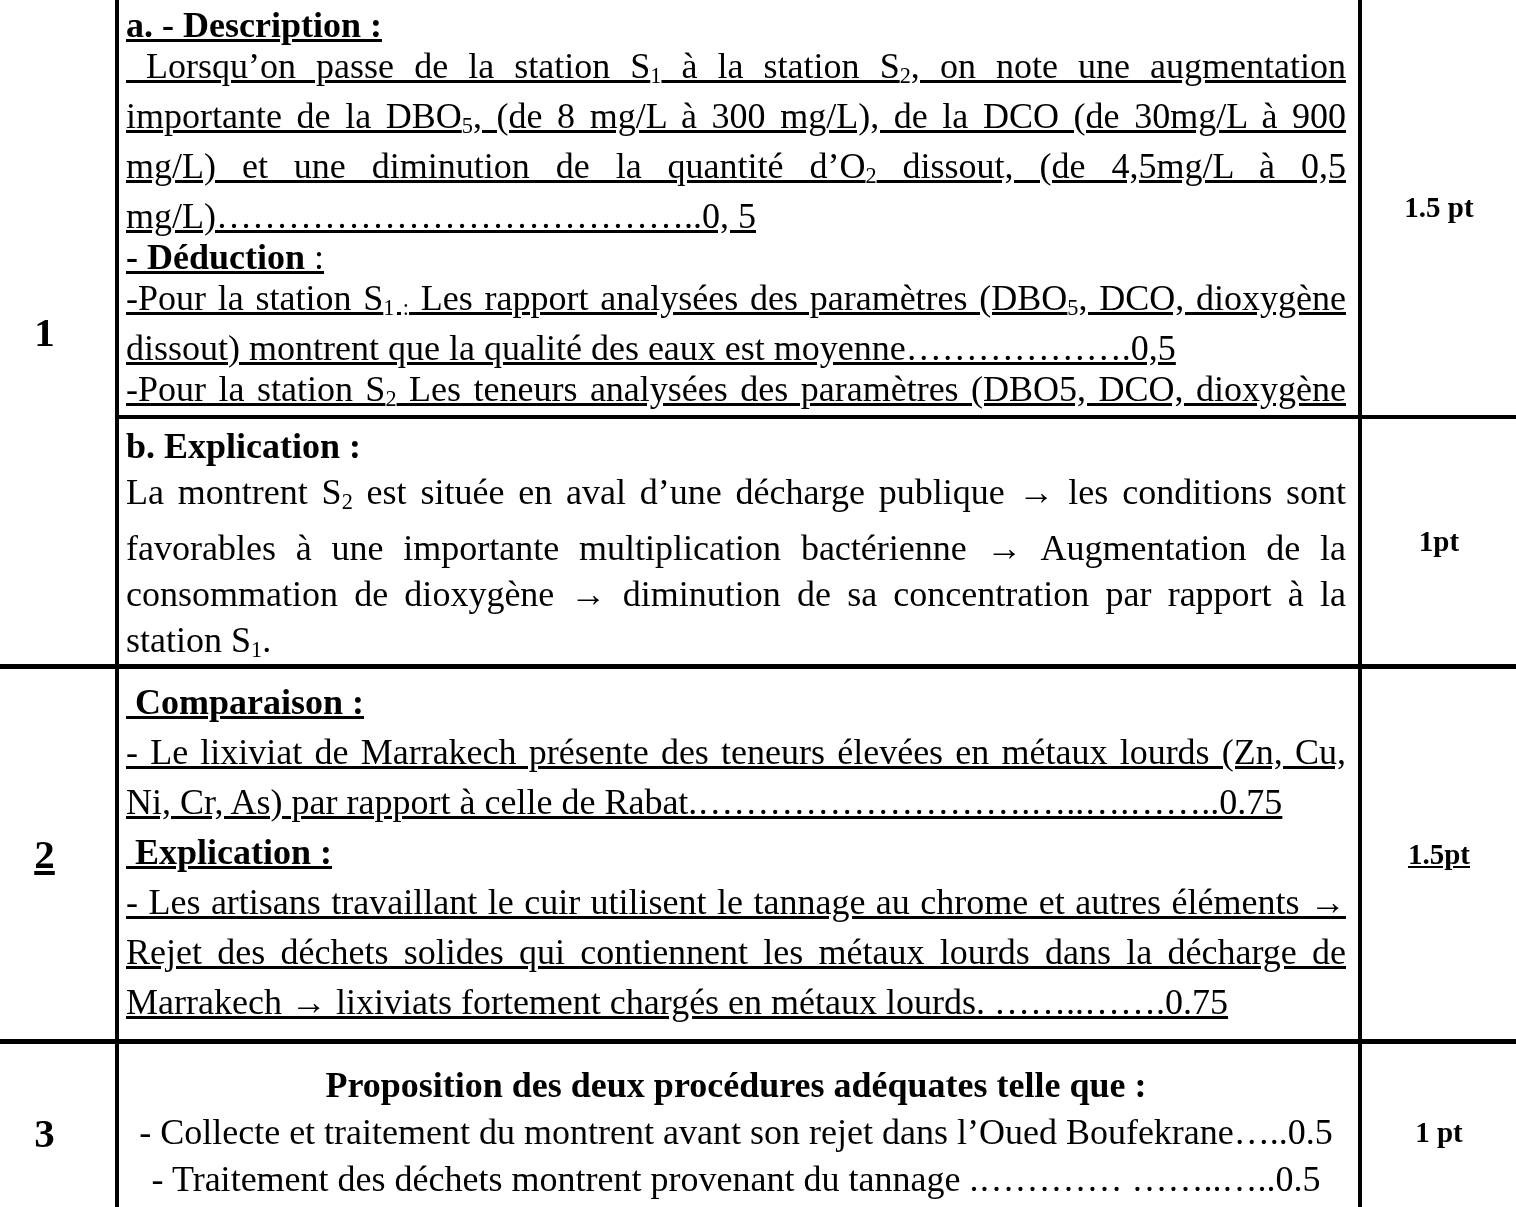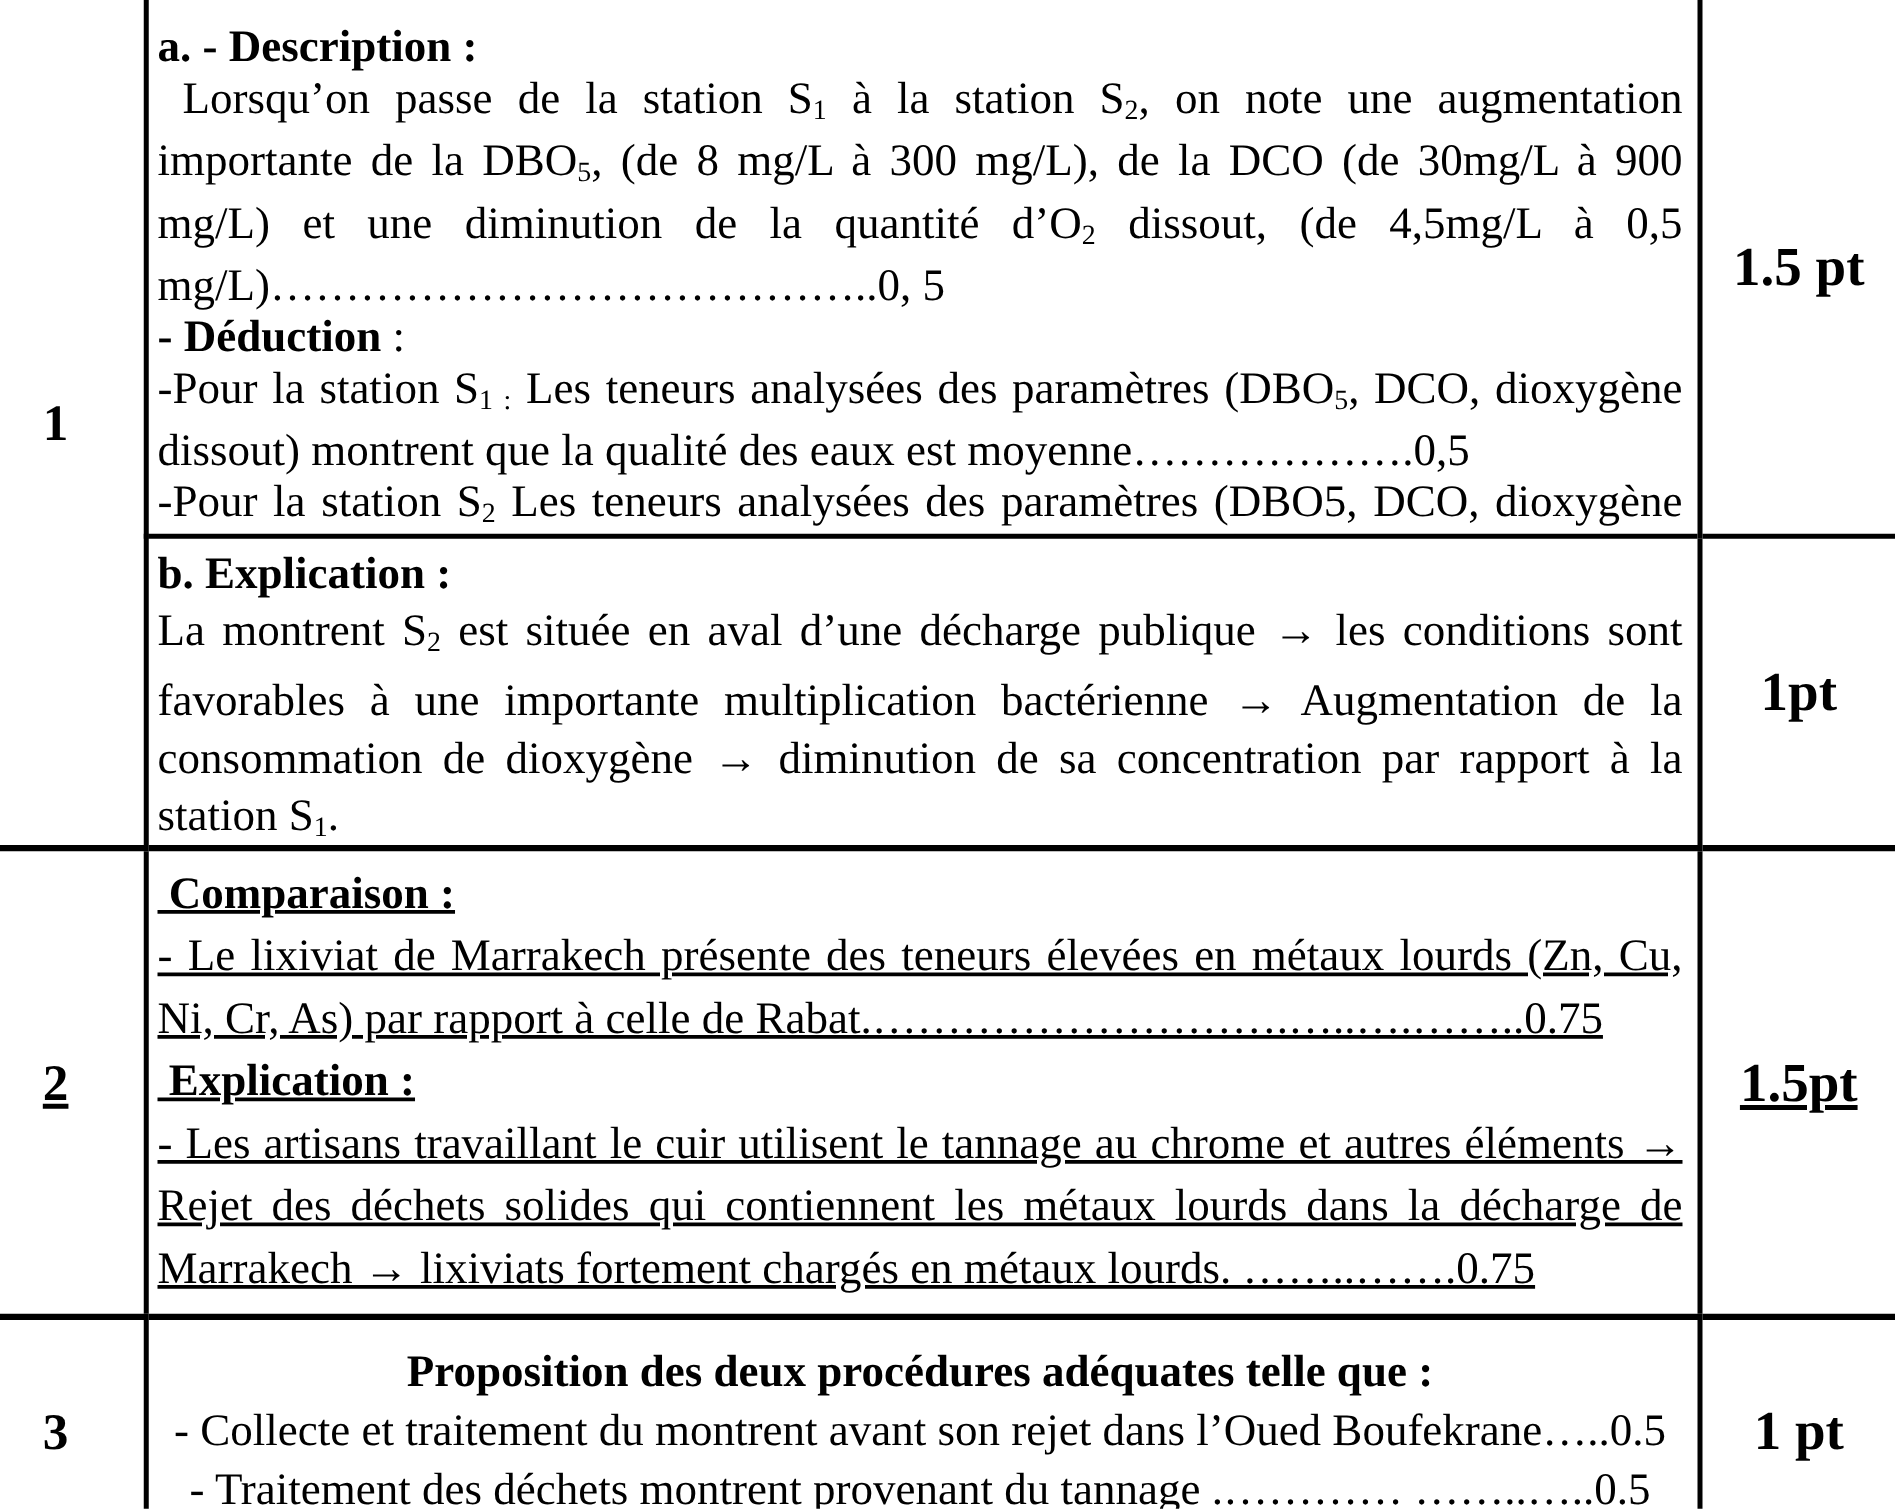--- a/index.html
+++ b/index.html
@@ -12,27 +12,27 @@
   }
   col.c-num  { width:117px; }
   col.c-body { width:1243px; }
   col.c-pts  { width:156px; }
   td { padding:0; vertical-align:top; }
   td.num {
     text-align:center; vertical-align:middle; font-weight:bold;
     font-size:41px; border-right:4px solid #000; padding-right:26px;
   }
   td.body { border-right:4px solid #000; font-size:36px; }
-  td.pts  { text-align:center; vertical-align:middle; font-weight:bold; font-size:44px; }
+  td.pts  { text-align:center; vertical-align:middle; font-weight:bold; font-size:29px; }
   tr.r1a td { height:415px; }
   tr.r1b td { border-top:4px solid #000; height:245px; }
   tr.r2  td { border-top:5px solid #000; height:370px;text-decoration:underline; }
   tr.r3  td { border-top:5px solid #000; height:177px; }
   .wrap { overflow:hidden; padding-left:7px; padding-right:12px; }
-  .w1a { height:410px; padding-top:17px; }
+  .w1a { height:410px; padding-top:5px;text-decoration:underline; }
   .w1b { height:236px; padding-top:4px; }
   .w2  { height:356px; padding-top:8px; }
   .w3  { height:150px; padding-top:18px; }
   .para { margin:0; line-height:50px; text-align:left; }
   .para.just { text-align:justify; }
   .w1a .para { line-height:41px; }
   .w1b .para { line-height:46px; }
   .w3  .para { line-height:47px;text-align:center; }
   .b { font-weight:bold; }
   .sub { font-size:0.62em; vertical-align:-0.22em; }
@@ -50,21 +50,21 @@
     <tbody>
       <tr class="r1a">
         <td class="num" rowspan="2">
           <span>1</span>
         </td>
         <td class="body">
           <div class="wrap w1a">
               <p class="para"><span class="b">a. - Description :</span></p>
               <p class="para just"><span>&nbsp;Lorsqu’on passe de la station S</span><span class="sub">1</span><span> à la station S</span><span class="sub">2</span><span>, on note une augmentation importante de la DBO</span><span class="sub">5</span><span>, (de 8 mg/L à 300 mg/L), de la DCO (de 30mg/L à 900 mg/L) et une diminution de la quantité d’O</span><span class="sub">2</span><span> dissout, (de 4,5mg/L à 0,5 mg/L)…………………………………..0, 5</span></p>
               <p class="para"><span class="b">- Déduction</span><span> :</span></p>
-              <p class="para just"><span>-Pour la station S</span><span class="sub">1 :</span><span> Les teneurs analysées des paramètres (DBO</span><span class="sub">5</span><span>, DCO, dioxygène dissout) montrent que la qualité des eaux est moyenne……………….0,5</span></p>
+              <p class="para just"><span>-Pour la station S</span><span class="sub">1 :</span><span> Les rapport analysées des paramètres (DBO</span><span class="sub">5</span><span>, DCO, dioxygène dissout) montrent que la qualité des eaux est moyenne……………….0,5</span></p>
               <p class="para just"><span>-Pour la station S</span><span class="sub">2</span><span> Les teneurs analysées des paramètres (DBO5, DCO, dioxygène dissout) montrent que la qualité des eaux est très mauvaise…...……0,5</span></p>
             </div>
         </td>
         <td class="pts">
           <span>1.5 pt</span>
         </td>
       </tr>
       <tr class="r1b">
         <td class="body">
           <div class="wrap w1b">

